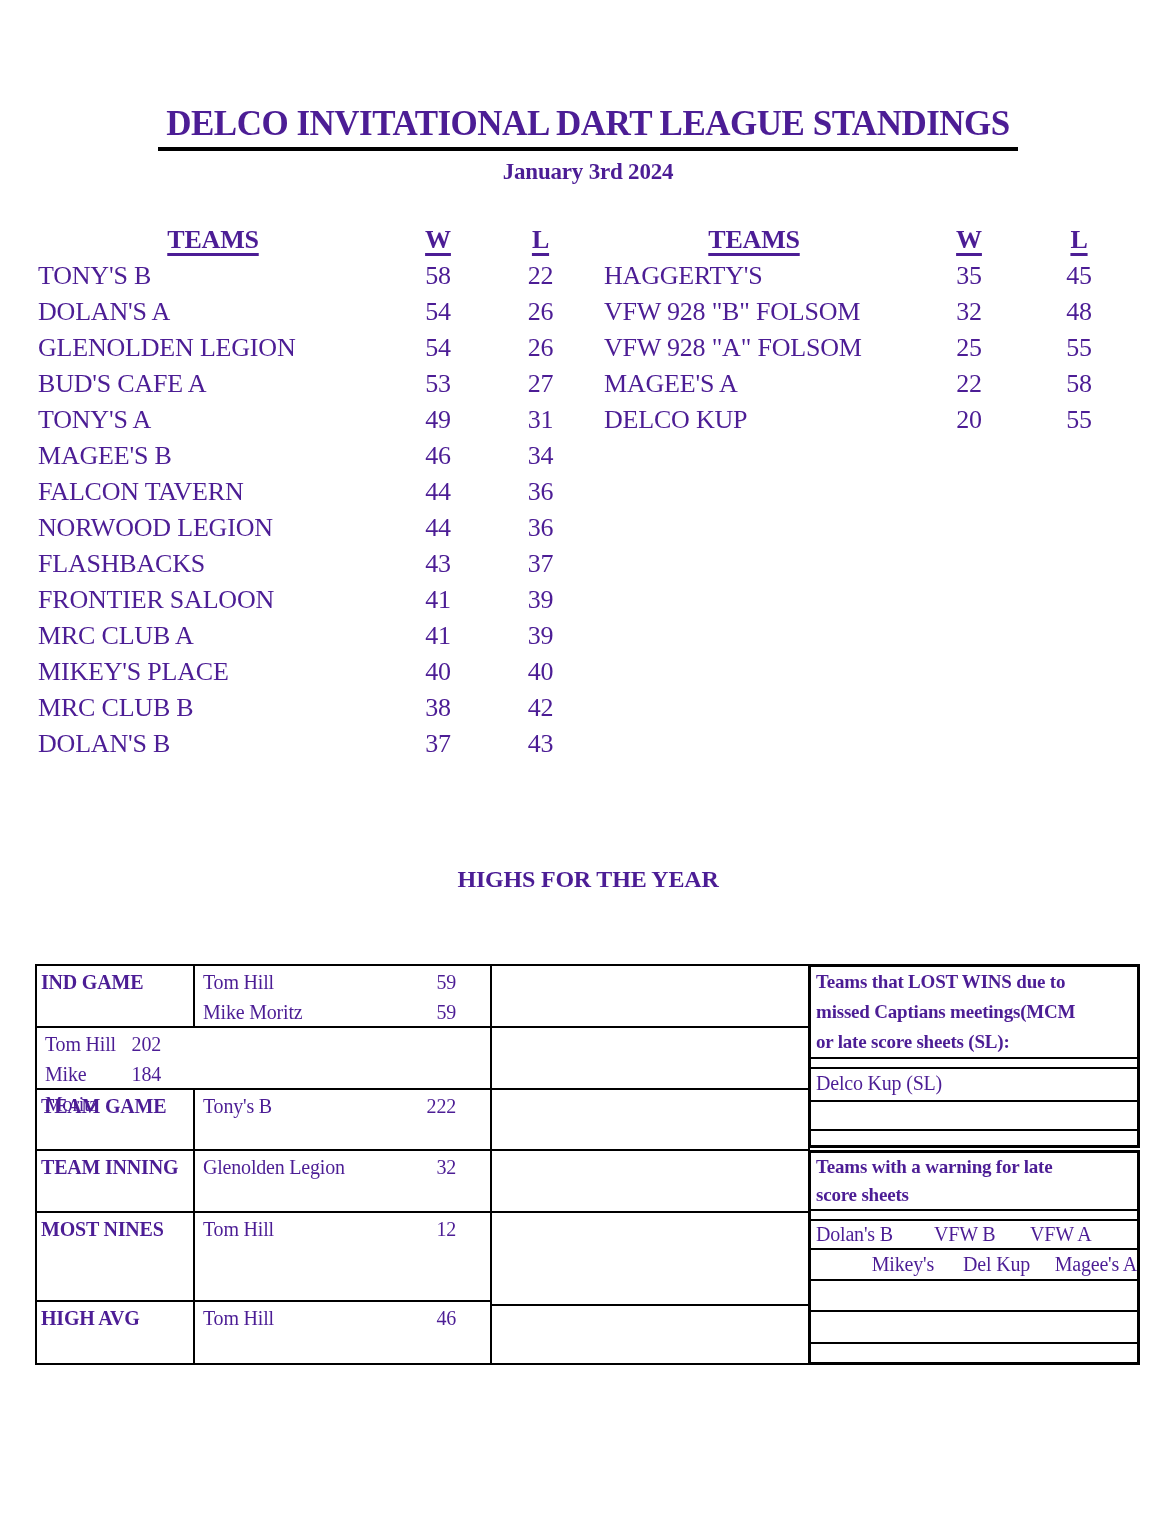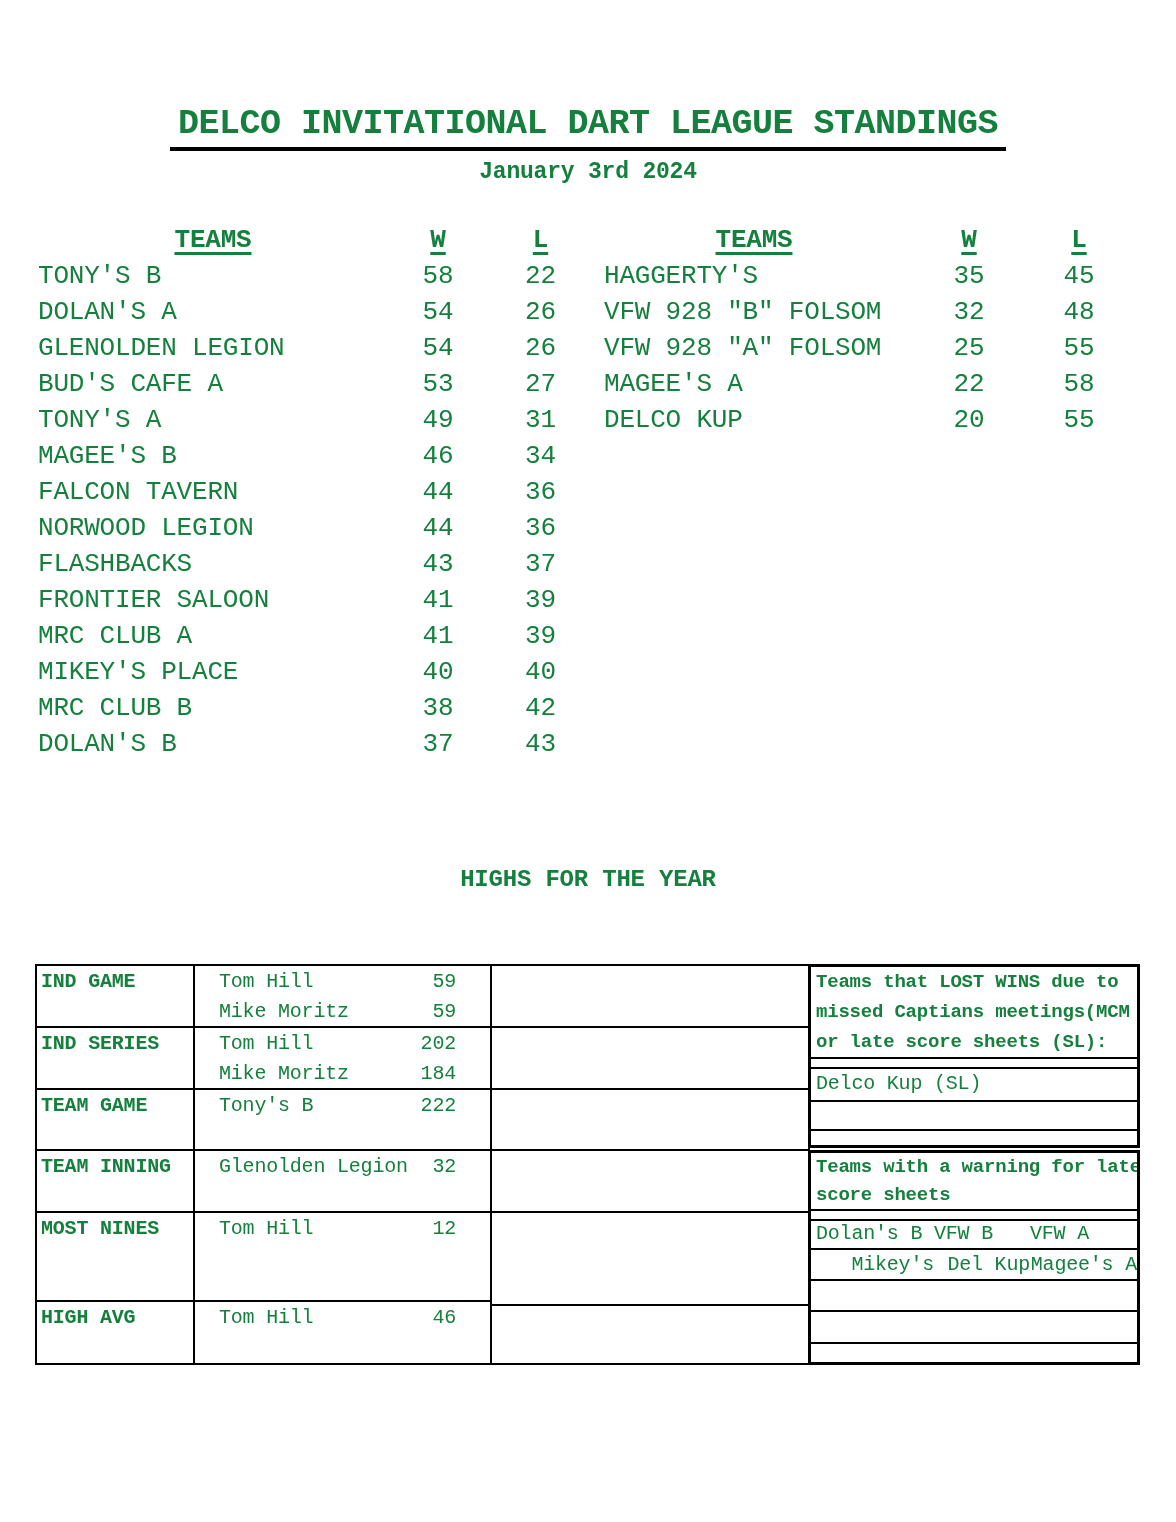--- a/index.html
+++ b/index.html
@@ -2,22 +2,22 @@
 <html><head>
 <meta charset="utf-8">
 <style>
   * { box-sizing: border-box; margin: 0; padding: 0; }
   html,body { background:#fff; }
   .page {
     position: relative;
     width: 1176px;
     height: 1522px;
     background: #fff;
-    color: #15803d;
-    font-family: Liberation Mono, monospace;
+    color: #4c1d95;
+    font-family: Liberation Serif, serif;
     overflow: hidden;
     letter-spacing: -0.2px;
   }
   
   .title { position:absolute; top:104px; left:0; width:100%; text-align:center;
            font-size:35px; font-weight:bold; letter-spacing:-0.5px; }
   .title .tspan { display:inline-block; border-bottom:4px solid #000; padding:0 8px 3px; }
   .date  { position:absolute; top:159px; left:0; width:100%; text-align:center;
            font-size:23px; font-weight:bold; }
 
@@ -45,21 +45,21 @@
   .h-row + .h-row { border-top:2px solid #000; }
   .h-rows > .h-row:nth-child(1){ height:60px; }
   .h-rows > .h-row:nth-child(2){ height:62px; }
   .h-rows > .h-row:nth-child(3){ height:61px; }
   .h-rows > .h-row:nth-child(4){ height:62px; }
   .h-rows > .h-row:nth-child(5){ height:93px; }
   .h-rows > .h-row:nth-child(6){ flex:1; }
   .h-cat { border-right:2px solid #000; font-weight:bold; padding:2px 2px 16px 4px; line-height:28px; }
   .h-content { padding-top:1px; }
   .h-line { display:flex; line-height:30px; height:30px; }
-  .h-name { padding-left:24px; }
+  .h-name { padding-left:8px; }
   .h-val  { margin-left:auto; padding-right:34px; }
 
   
   .mid-col { position:absolute; left:490px; top:964px; width:320px; height:401px;
              border:2px solid #000; display:flex; flex-direction:column; }
   .m-row + .m-row { border-top:2px solid #000; }
   .mid-col > .m-row:nth-child(1){ height:60px; }
   .mid-col > .m-row:nth-child(2){ height:62px; }
   .mid-col > .m-row:nth-child(3){ height:61px; }
   .mid-col > .m-row:nth-child(4){ height:62px; }
@@ -226,21 +226,20 @@
             <span class="h-name">Tom Hill</span>
             <span class="h-val">59</span>
           </div>
           <div class="h-line">
             <span class="h-name">Mike Moritz</span>
             <span class="h-val">59</span>
           </div>
         </div>
       </div>
         <div class="h-row">
-        <div class="h-cat">IND SERIES</div>
         <div class="h-content">
           <div class="h-line">
             <span class="h-name">Tom Hill</span>
             <span class="h-val">202</span>
           </div>
           <div class="h-line">
             <span class="h-name">Mike Moritz</span>
             <span class="h-val">184</span>
           </div>
         </div>

